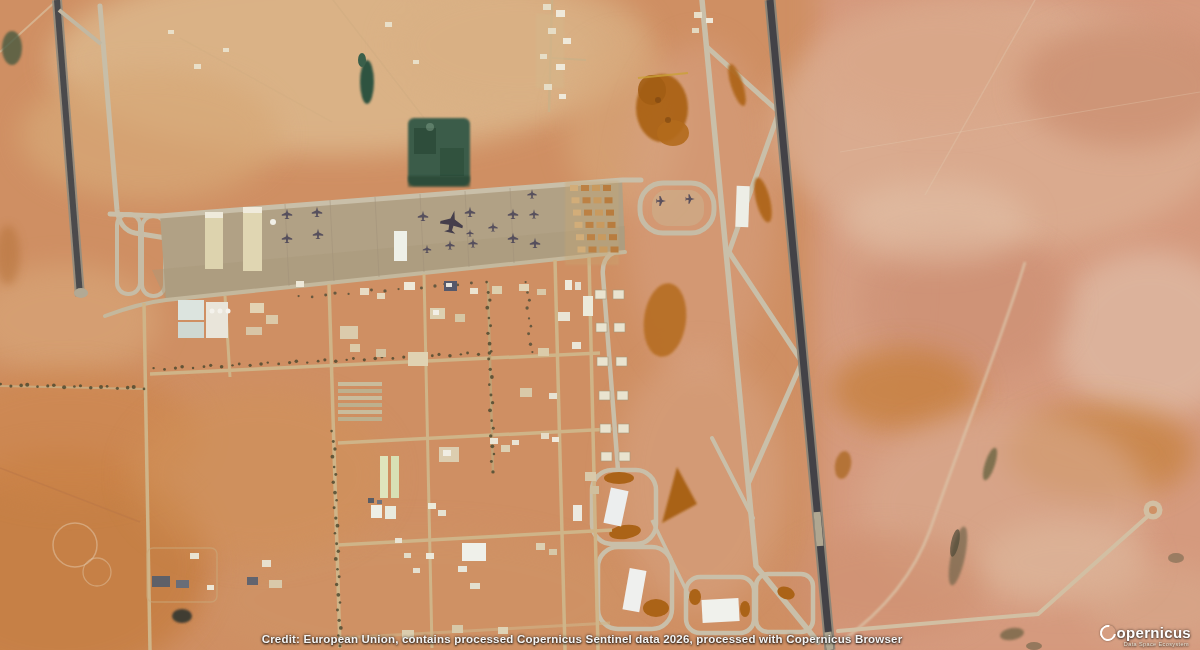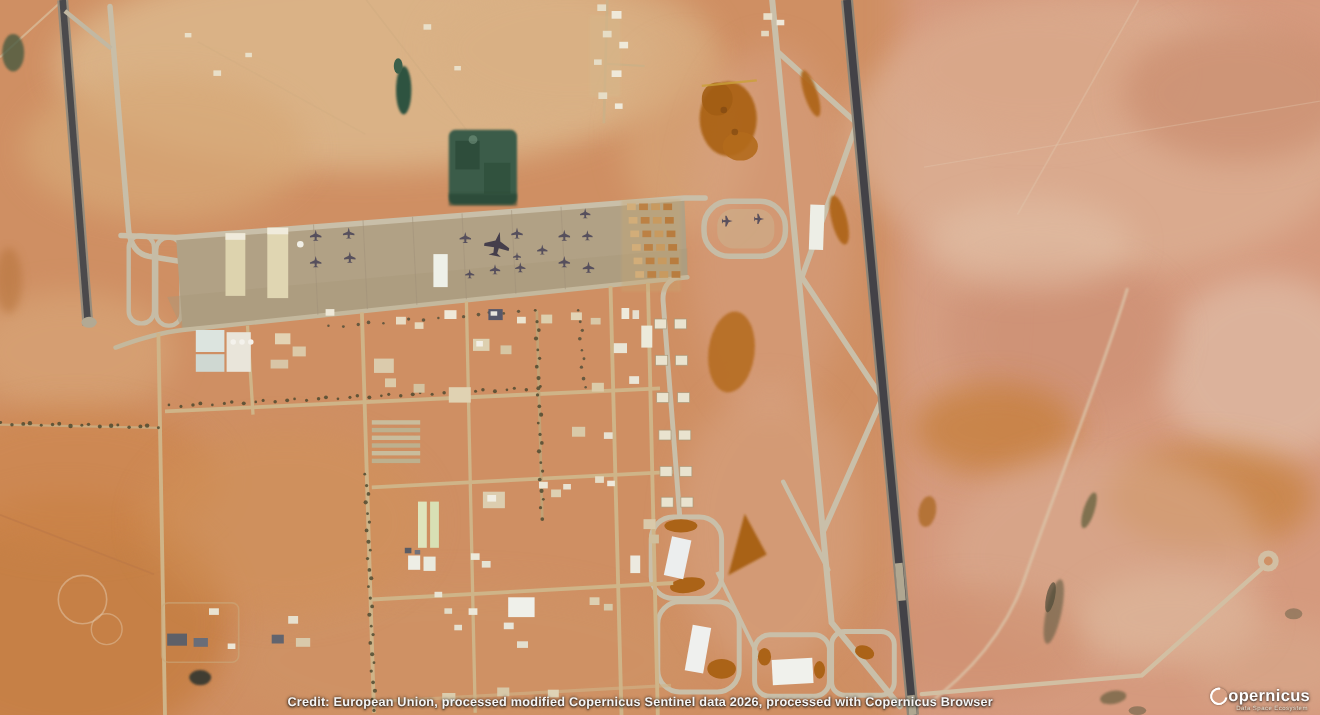--- a/index.html
+++ b/index.html
@@ -458,21 +458,21 @@
           <ellipse cx="958" cy="556" rx="7" ry="30" fill="#6a6147" opacity="0.65" transform="rotate(12 958 556)" filter="url(#b2)"></ellipse>
           <ellipse cx="955" cy="543" rx="4" ry="14" fill="#4f4a38" opacity="0.7" transform="rotate(12 955 543)"></ellipse>
           <ellipse cx="990" cy="464" rx="5" ry="17" fill="#5c5c38" opacity="0.7" transform="rotate(18 990 464)" filter="url(#b2)"></ellipse>
           <ellipse cx="1012" cy="634" rx="12" ry="6" fill="#5f5a3a" opacity="0.65" transform="rotate(-10 1012 634)" filter="url(#b2)"></ellipse>
           <ellipse cx="1034" cy="646" rx="8" ry="4" fill="#6a6248" opacity="0.6"></ellipse>
           <ellipse cx="1176" cy="558" rx="8" ry="5" fill="#6b6348" opacity="0.55"></ellipse>
         </g>
       </g>
   </svg>
 
-  <div id="credit">Credit: European Union, processed modified Copernicus Sentinel data 2026, processed with Copernicus Browser</div>
+  <div id="credit">Credit: European Union, contains processed Copernicus Sentinel data 2026, processed with Copernicus Browser</div>
 
   <div id="logo">
     <div class="row">
       <span class="c-ring"></span>
       <span class="logo-word">opernicus</span>
     </div>
     <div class="logo-sub">Data Space Ecosystem</div>
   </div>
 </div>
 

